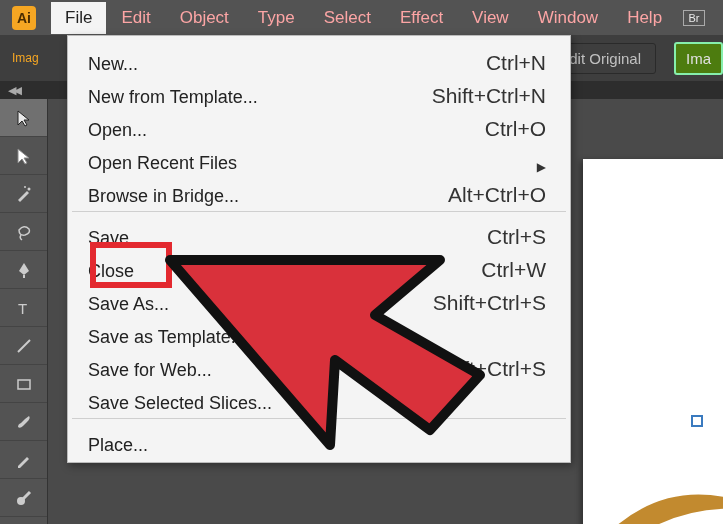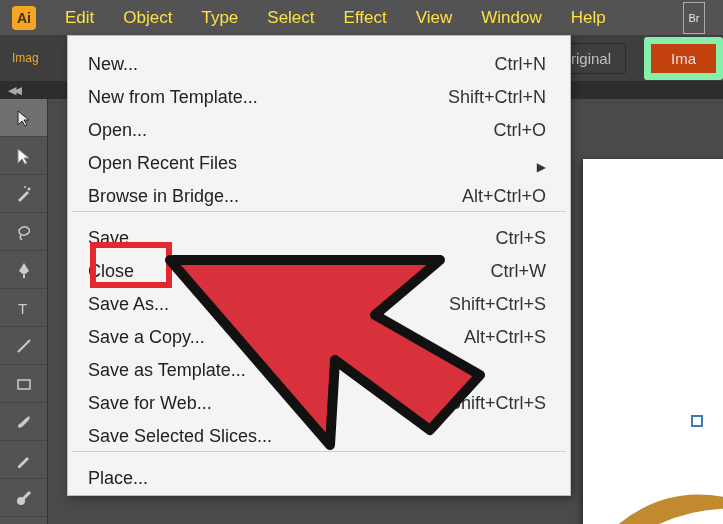--- a/index.html
+++ b/index.html
@@ -1,30 +1,30 @@
 <!DOCTYPE html>
 <html><head>
 <meta charset="utf-8">
 <style>
   * { margin: 0; padding: 0; box-sizing: border-box; font-family: "Segoe UI", Arial, sans-serif; }
   body { width: 723px; height: 524px; background: #4a4a4a; overflow: hidden; position: relative; }
 
   
   .menubar { height: 35px; background: #535353; display: flex; align-items: center; padding-left: 12px; gap: 1px; }
   .app-logo { width: 24px; height: 24px; background: #f5a623; border-radius: 4px; display: flex; align-items: center; justify-content: center; font-weight: bold; color: #4a2c00; font-size: 14px; margin-right: 14px; }
-  .menubar-item { color: #fde047; font-size: 17px; padding: 6px 14px; cursor: pointer; }
+  .menubar-item { color: #fca5a5; font-size: 17px; padding: 6px 14px; cursor: pointer; }
   .menubar-item.active { background: #f4f4f4; color: #222; }
   .menubar-right { margin-left: auto; display: flex; align-items: center; padding-right: 10px; }
-  .br-badge { width: 22px; height: 32px; border: 1px solid #aaa; color: #e8e8e8; font-size: 11px; display: flex; align-items: center; justify-content: center; margin-right: 8px; }
+  .br-badge { width: 22px; height: 16px; border: 1px solid #aaa; color: #e8e8e8; font-size: 11px; display: flex; align-items: center; justify-content: center; margin-right: 8px; }
 
   
   .toolbar2 { height: 46px; background: #3e3e3e; display: flex; align-items: center; padding-left: 12px; gap: 10px; }
   .tool-label { color: #f5a623; font-size: 12px; }
   .tool-btn { background: #3e3e3e; border: 1px solid #2a2a2a; color: #c0c0c0; font-size: 15px; padding: 6px 14px; border-radius: 3px; margin-left: auto; margin-right: 8px; }
-  .tool-btn2 { background: #c2410c; border: 7px solid #86efac; color: #e0e0e0; font-size: 15px; padding: 6px 20px; border-radius: 3px; margin-right: 0; }
+  .tool-btn2 { background: #4d7c0f; border: 2px solid #86efac; color: #e0e0e0; font-size: 15px; padding: 6px 10px; border-radius: 3px; margin-right: 0; }
 
   
   .collapse-bar { height: 18px; background: #2d2d2d; display:flex; align-items:center; padding-left:8px;}
   .collapse-chev { color:#aaa; font-size:11px; letter-spacing:-3px; }
 
   
   .tool-palette { position: absolute; left: 0; top: 99px; width: 48px; background: #535353; display: flex; flex-direction: column; border-right: 1px solid #333; }
   .tool-slot { height: 38px; display: flex; align-items: center; justify-content: center; border-bottom: 1px solid #444; }
   .tool-slot.sel { background: #707070; }
   .icon-box { width: 22px; height: 22px; display: flex; align-items: center; justify-content: center; }
@@ -32,35 +32,36 @@
   
   .canvas-area { position: absolute; left: 48px; top: 99px; right: 0; bottom: 0; background: #4a4a4a; }
   .artboard { position: absolute; left: 535px; top: 60px; width: 400px; height: 400px; background: #fff; box-shadow: -2px 2px 6px rgba(0,0,0,.4); }
   .sel-handle { position:absolute; width:12px; height:12px; border:2px solid #3a7abf; background:#fff; }
 
   
   .dropdown { position: absolute; left: 67px; top: 35px; width: 504px; background: #f4f4f4; border: 1px solid #bbb; box-shadow: 2px 3px 8px rgba(0,0,0,.35); z-index: 10; padding-top: 6px; padding-bottom: 6px; }
   .menu-row { display: flex; align-items: flex-end; height: 33px; padding-left: 20px; padding-right: 24px; font-size: 18px; color: #222; cursor: pointer; }
   .menu-row.disabled { color: #999; }
   .menu-row .label { flex: 1; }
-  .menu-row .shortcut { color: #333; font-size: 18px; }
+  .menu-row .shortcut { color: #333; font-size: 21px; }
   .menu-row.disabled .shortcut { color: #999; }
   .menu-row .submenu-arrow { color: #333; font-size: 12px; margin-left: 10px; }
   .menu-sep { height: 1px; background: #cfcfcf; margin: 4px 4px; }
 
   .highlight-box { position: absolute; border: 6px solid #e3292f; pointer-events: none; z-index: 11; }
 
   
   .big-cursor { position: absolute; z-index: 12; pointer-events:none; }
 </style>
 </head>
 <body>
 
 <div class="menubar">
   <div class="app-logo">Ai</div>
+  <div class="menubar-item active">File</div>
   <div class="menubar-item">Edit</div>
   <div class="menubar-item">Object</div>
   <div class="menubar-item">Type</div>
   <div class="menubar-item">Select</div>
   <div class="menubar-item">Effect</div>
   <div class="menubar-item">View</div>
   <div class="menubar-item">Window</div>
   <div class="menubar-item">Help</div>
   <div class="menubar-right">
     <div class="br-badge">Br</div>
@@ -200,24 +201,20 @@
     </div>
     <div class="menu-row">
       <span class="label">Close</span>
       <span class="shortcut">Ctrl+W</span>
     </div>
     <div class="menu-row">
       <span class="label">Save As...</span>
       <span class="shortcut">Shift+Ctrl+S</span>
     </div>
     <div class="menu-row">
-      <span class="label">Save a Copy...</span>
-      <span class="shortcut">Alt+Ctrl+S</span>
-    </div>
-    <div class="menu-row">
       <span class="label">Save as Template...</span>
     </div>
     <div class="menu-row">
       <span class="label">Save for Web...</span>
       <span class="shortcut">Alt+Shift+Ctrl+S</span>
     </div>
     <div class="menu-row">
       <span class="label">Save Selected Slices...</span>
     </div>
     <div class="menu-sep"></div>

